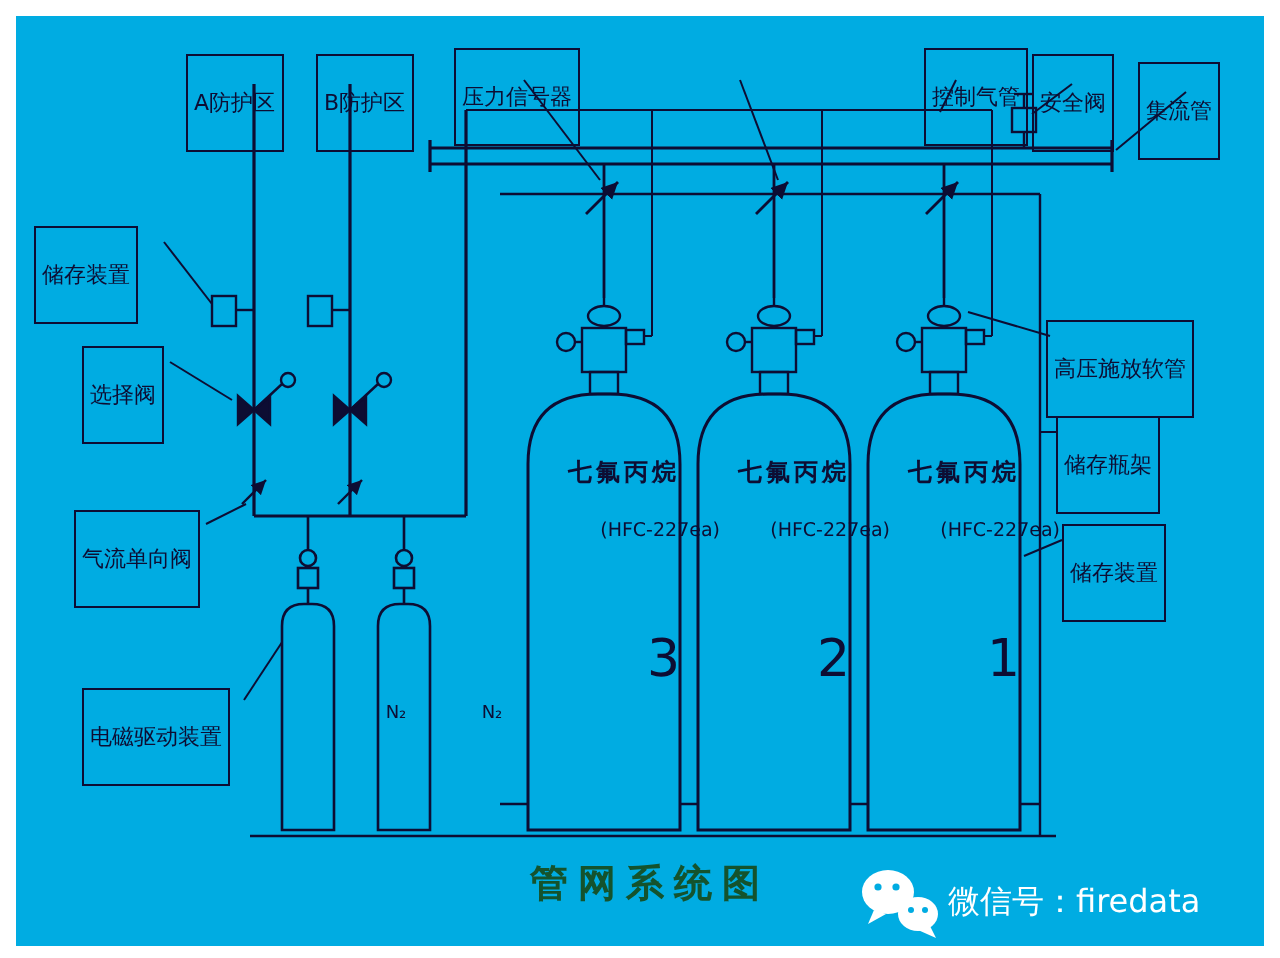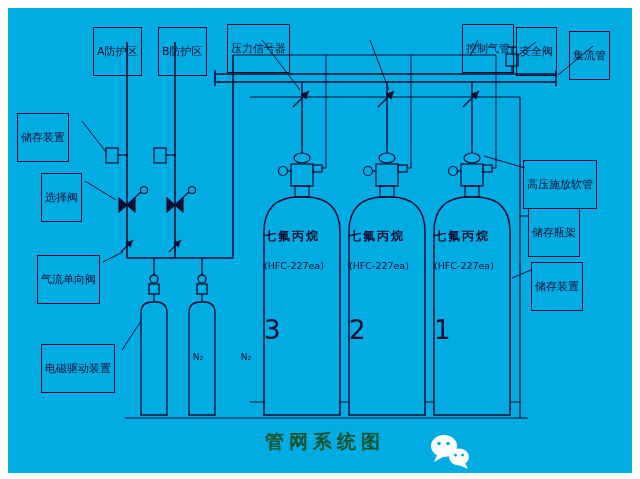--- a/index.html
+++ b/index.html
@@ -2,23 +2,23 @@
 <html><head>
 <meta charset="utf-8">
 <style>
   html,body{margin:0;padding:0;}
   .page{position:relative;width:640px;height:479px;background:#ffffff;
         font-family:"DejaVu Sans",sans-serif;overflow:hidden;}
   .canvas{position:absolute;left:8px;top:8px;width:624px;height:465px;background:#00ace2;}
   svg.diagram{position:absolute;left:0;top:0;}
   .lbl{position:absolute;border:1px solid #0d0d33;padding:16px 3px;font-size:11px;
        line-height:15px;color:#0d0d33;white-space:nowrap;z-index:3;}
-  .cyl-text{position:absolute;text-align:left;color:#0d0d33;z-index:3;}
+  .cyl-text{position:absolute;text-align:right;color:#0d0d33;z-index:3;}
   .cyl-name{font-size:12px;font-weight:bold;letter-spacing:2px;}
-  .cyl-model{font-size:9.5px;}
+  .cyl-model{font-size:9.5px;margin-left:20px;}
   .cyl-num{font-size:26px;}
   .n2{position:absolute;text-align:center;color:#0d0d33;font-size:9px;z-index:3;margin-left:44px;}
   .title{position:absolute;left:230px;top:429px;width:190px;text-align:center;
          font-size:19px;font-weight:bold;letter-spacing:5px;color:#14532d;z-index:3;}
   .wechat-text{position:absolute;left:474px;top:441px;font-size:16px;color:#ffffff;z-index:3;}
   .wechat-icon{position:absolute;left:428px;top:431px;z-index:3;}
 </style>
 </head>
 <body>
 
@@ -193,13 +193,14 @@
   <svg class="wechat-icon" width="44" height="44" viewBox="0 0 44 44">
     <ellipse cx="16" cy="15" rx="13" ry="11" fill="#ffffff"></ellipse>
     <polygon points="9,24 6,31 15,26" fill="#ffffff"></polygon>
     <circle cx="11" cy="12.5" r="1.8" fill="#00ace2"></circle>
     <circle cx="20" cy="12.5" r="1.8" fill="#00ace2"></circle>
     <ellipse cx="31" cy="26" rx="10" ry="8.5" fill="#ffffff"></ellipse>
     <polygon points="37,32 40,38 31,34" fill="#ffffff"></polygon>
     <circle cx="27.5" cy="24" r="1.5" fill="#00ace2"></circle>
     <circle cx="34.5" cy="24" r="1.5" fill="#00ace2"></circle>
   </svg>
+  <div class="wechat-text">微信号：firedata</div>
 </div>
 
 </body></html>

